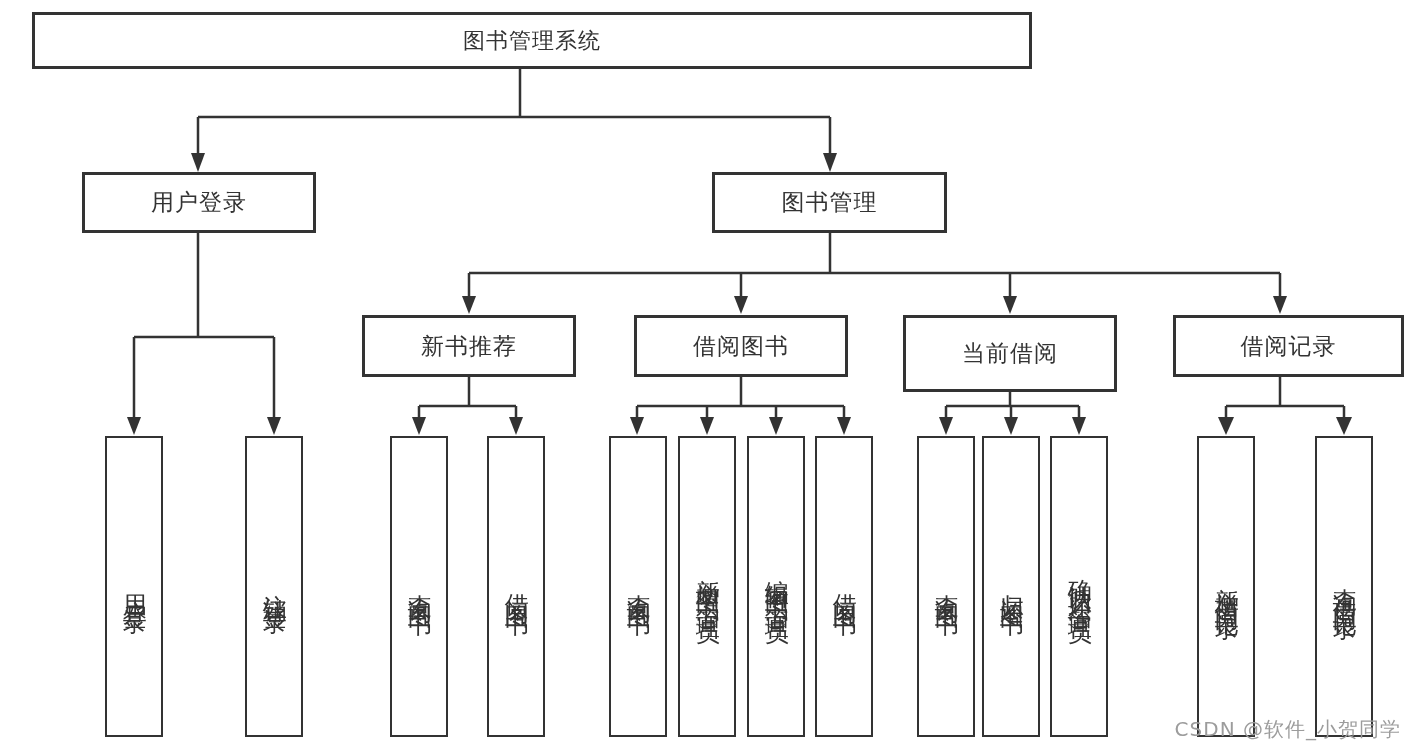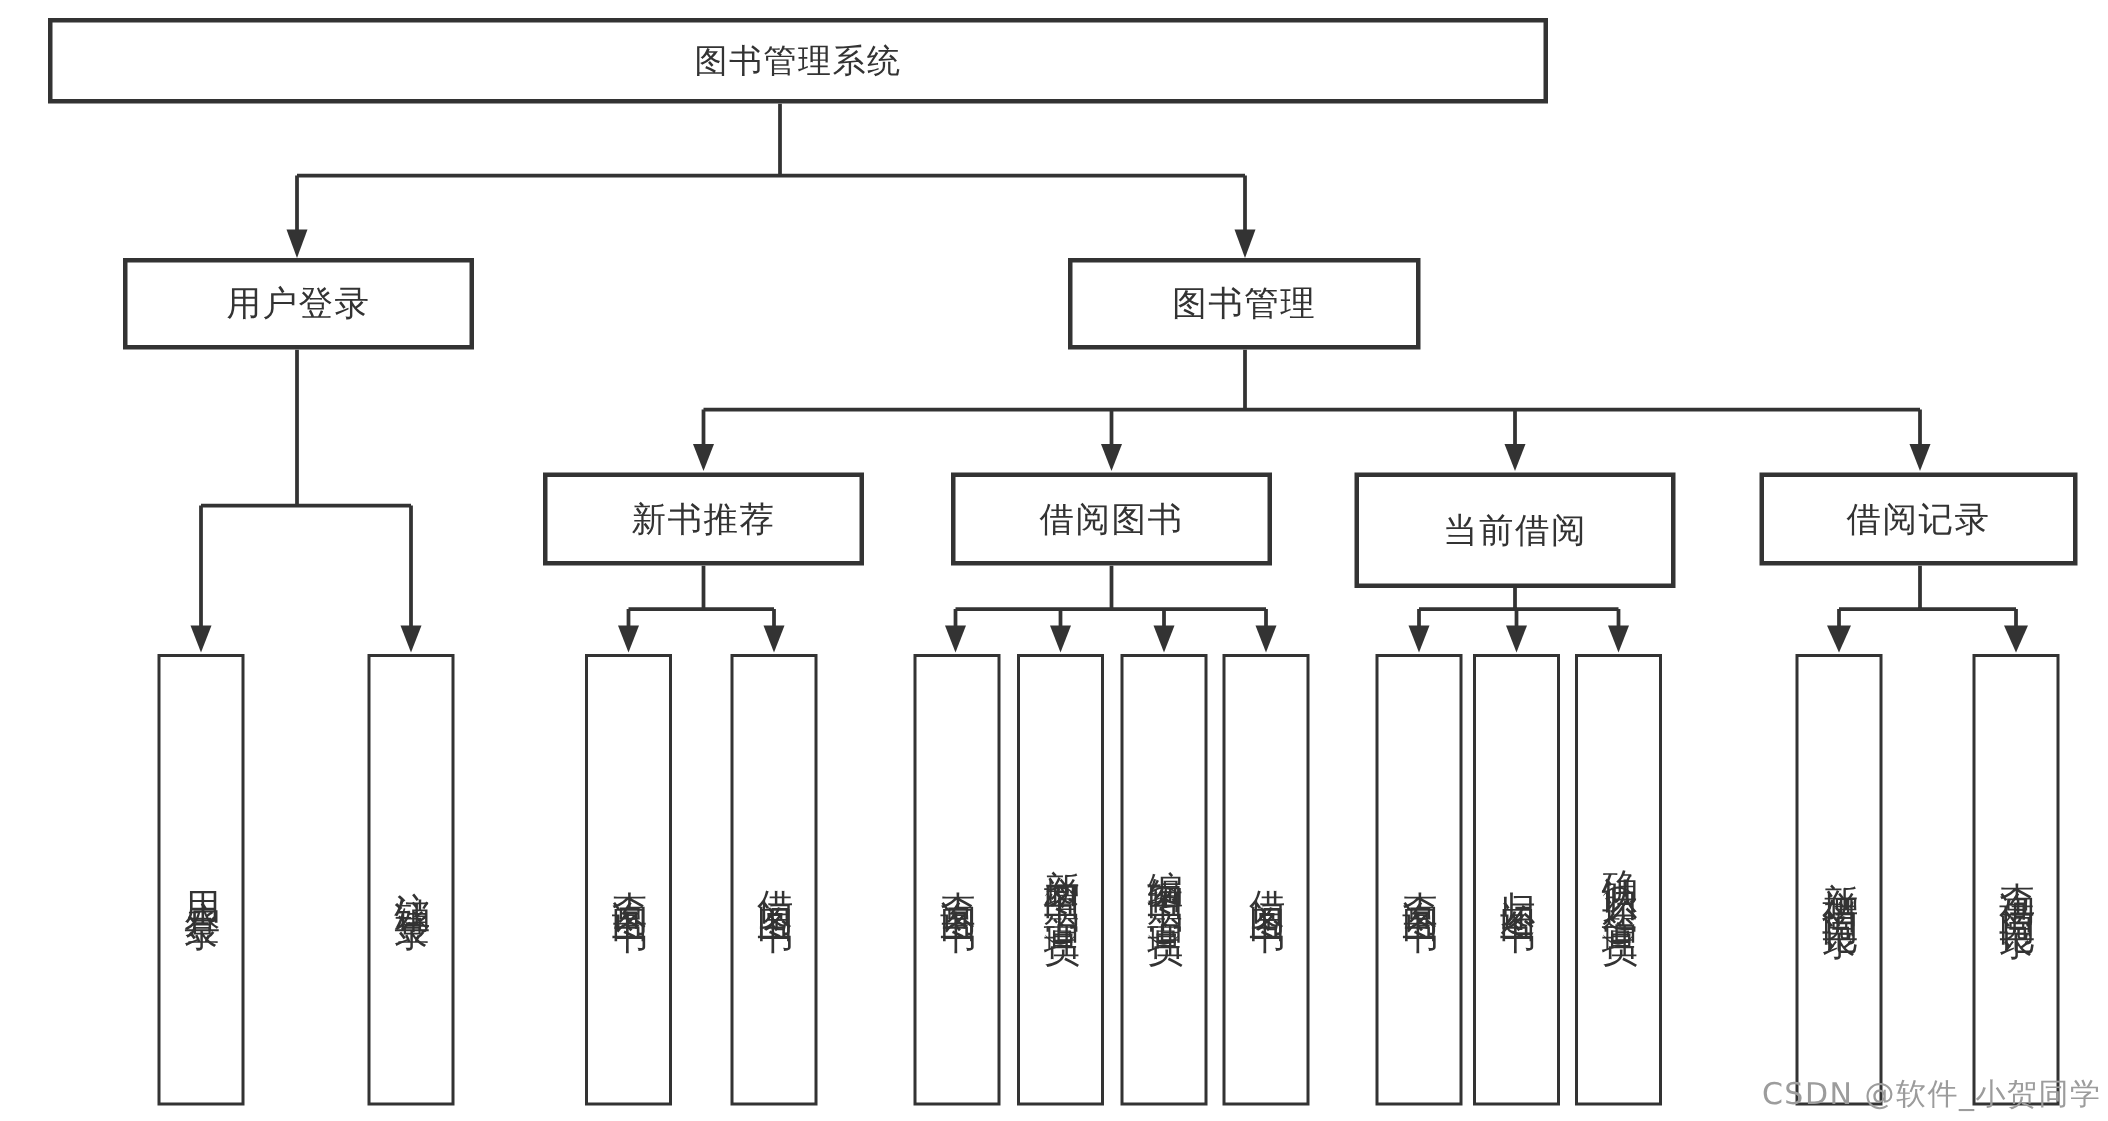--- a/index.html
+++ b/index.html
@@ -38,21 +38,21 @@
     justify-content: center;
     text-align: center;
   }
   .hnode { font-size: 23px; letter-spacing: 1px; }
   .root-node  { left: 20px;  top: 12px;  width: 1000px; height: 57px; font-size: 22px; margin-left: 12px; }
   .n-user-login { left: 82px;  top: 172px; width: 234px; height: 61px; }
   .n-book-mgmt  { left: 712px; top: 172px; width: 235px; height: 61px; }
   .n-l3-1 { left: 362px;  top: 315px; width: 214px; height: 62px; }
   .n-l3-2 { left: 634px;  top: 315px; width: 214px; height: 62px; }
   .n-l3-3 { left: 903px;  top: 315px; width: 214px; height: 77px; }
-  .n-l3-4 { left: 1173px; top: 315px; width: 212px; height: 62px; }
+  .n-l3-4 { left: 1173px; top: 315px; width: 231px; height: 62px; }
   .leaf {
     width: 58px;
     height: 301px;
     top: 436px;
     border-width: 2.5px;
   }
   .vtext {
     writing-mode: vertical-rl;
     text-orientation: mixed;
     font-size: 24px;

